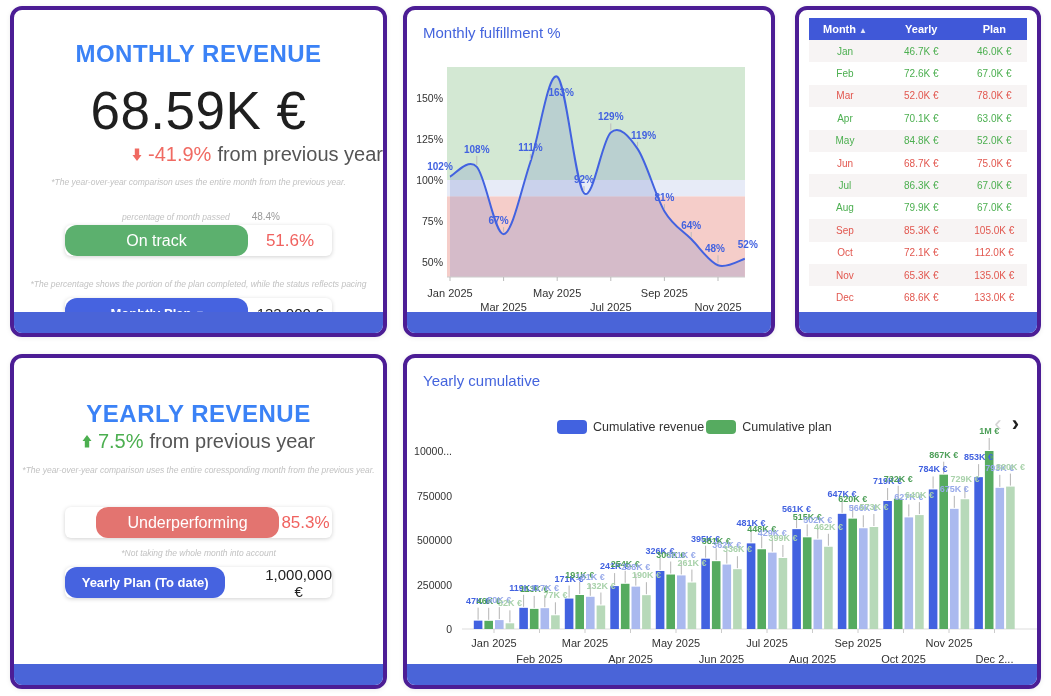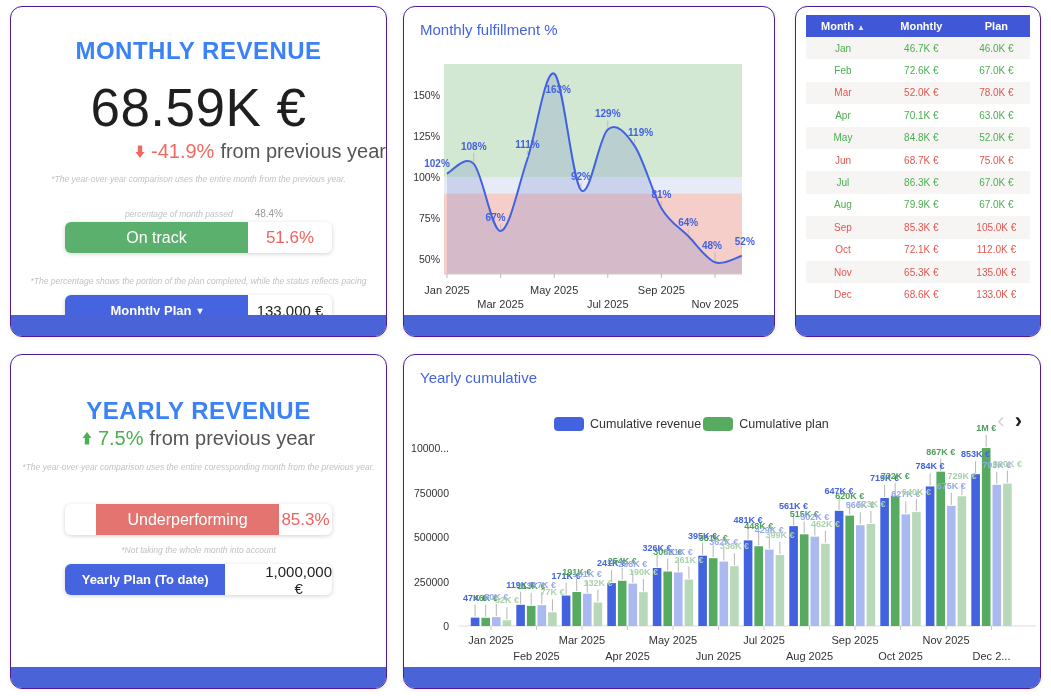--- a/index.html
+++ b/index.html
@@ -1,37 +1,37 @@
 <!DOCTYPE html>
 <html><head>
 <meta charset="utf-8">
 <style>
   * { margin:0; padding:0; box-sizing:border-box; }
   html,body { background:#fff; }
   body { font-family:"Liberation Sans","DejaVu Sans",sans-serif; color:#222; }
   .canvas { position:relative; width:1051px; height:696px; background:#fff; overflow:hidden; }
 
-  .card { position:absolute; background:#fff; border:1px solid #4c1d95; border-radius:12px;
+  .card { position:absolute; background:#fff; border:4px solid #4c1d95; border-radius:12px;
           box-shadow:0 1px 5px rgba(0,0,0,.08); overflow:hidden; }
   .card-footer { position:absolute; left:0; right:0; bottom:0; height:21px; background:#4a64d8; }
 
   
   .kpi { text-align:center; }
   .kpi-title { font-size:24px; letter-spacing:.5px; color:#3b82f6; font-weight:700; }
   .kpi-big { font-size:53px; color:#1f1f1f; font-weight:400; letter-spacing:.5px; }
   .kpi-change { font-size:20px; color:#555; display:flex; align-items:center; justify-content:center; gap:6px; }
   .kpi-change .pct-down { color:#f06a62; }
   .kpi-change .pct-up { color:#4caf50; }
   .note { font-size:8.5px; font-style:italic; color:#c2c2c2; }
   .pacing { display:flex; justify-content:flex-end; align-items:center; padding-right:103px; gap:22px; }
   .pacing .pl { font-size:8.5px; font-style:italic; color:#c2c2c2; }
   .pacing .pv { font-size:10px; color:#9a9a9a; }
   .pill-row { margin:0 auto; width:267px; height:31px; background:#fff; border-radius:6px;
               box-shadow:0 1px 4px rgba(0,0,0,.18); display:flex; overflow:hidden; }
-  .pill-btn { width:183px; height:100%; border:none; border-radius:0; color:#fff; cursor:pointer;
+  .pill-btn { width:183px; height:100%; border:none; border-radius:12px; color:#fff; cursor:pointer;
               display:flex; align-items:center; justify-content:center; }
   .pill-btn.green { background:#5cb06e; font-size:16px; }
   .pill-btn.red { background:#e37470; font-size:16px; }
   .pill-btn.blue { background:#4663e0; font-size:13px; font-weight:700; gap:6px; }
   .pill-val { flex:1; display:flex; align-items:center; justify-content:center; }
   .pill-val.redtext { color:#f0625f; font-size:17px; }
   .pill-val.plainval { color:#222; font-size:15px; }
   .caret { font-size:10px; }
 
   
@@ -146,21 +146,21 @@
         <text x="308" y="242.28" text-anchor="middle" font-size="10" font-weight="600" fill="#4262e0">48%</text>
         <text x="340.8" y="237.72" text-anchor="middle" font-size="10" font-weight="600" fill="#4262e0">52%</text>
       </svg>
     <div class="card-footer"></div>
   </section>
 
   <section class="card" style="left:795px; top:6px; width:246px; height:331px;">
     <div class="tbl" id="tbl">
         <div class="tbl-head">
           <div class="c-month">Month<span class="sort-ic">▲</span></div>
-          <div class="c-rev">Monhtly</div>
+          <div class="c-rev">Yearly</div>
           <div class="c-plan">Plan</div>
         </div>
         <div class="tbl-row tr-up">
           <div class="c-month">Jan</div>
           <div class="c-rev">46.7K €</div>
           <div class="c-plan">46.0K €</div>
         </div>
         <div class="tbl-row tr-up">
           <div class="c-month">Feb</div>
           <div class="c-rev">72.6K €</div>

